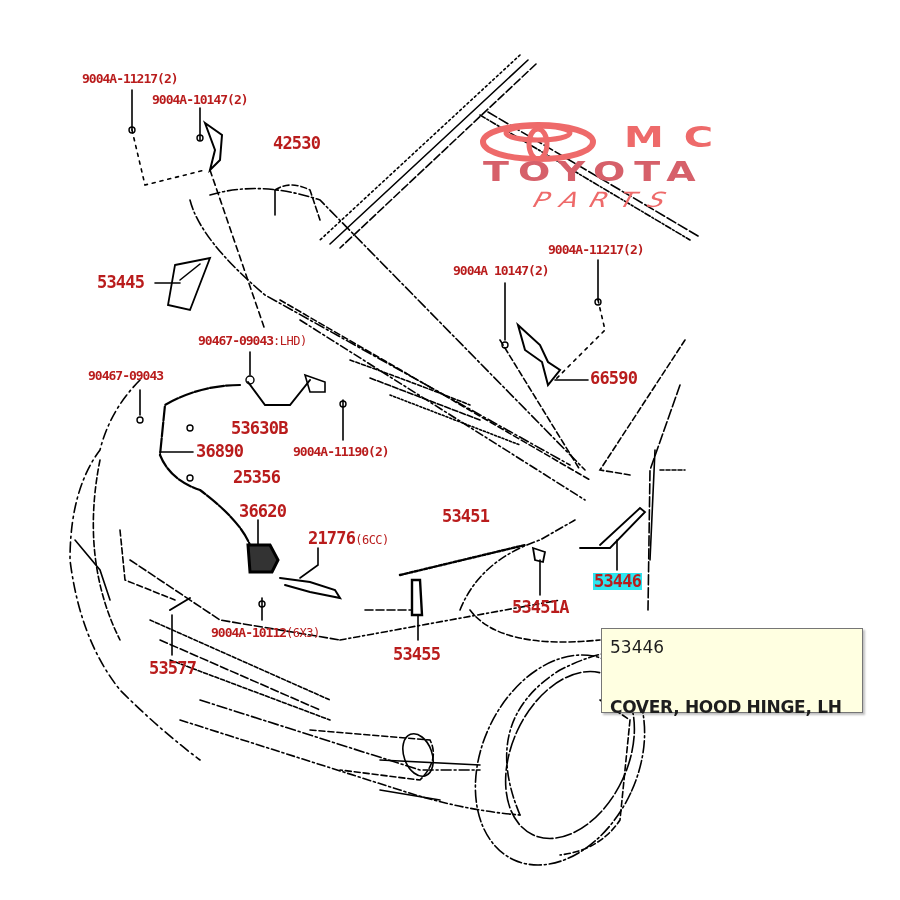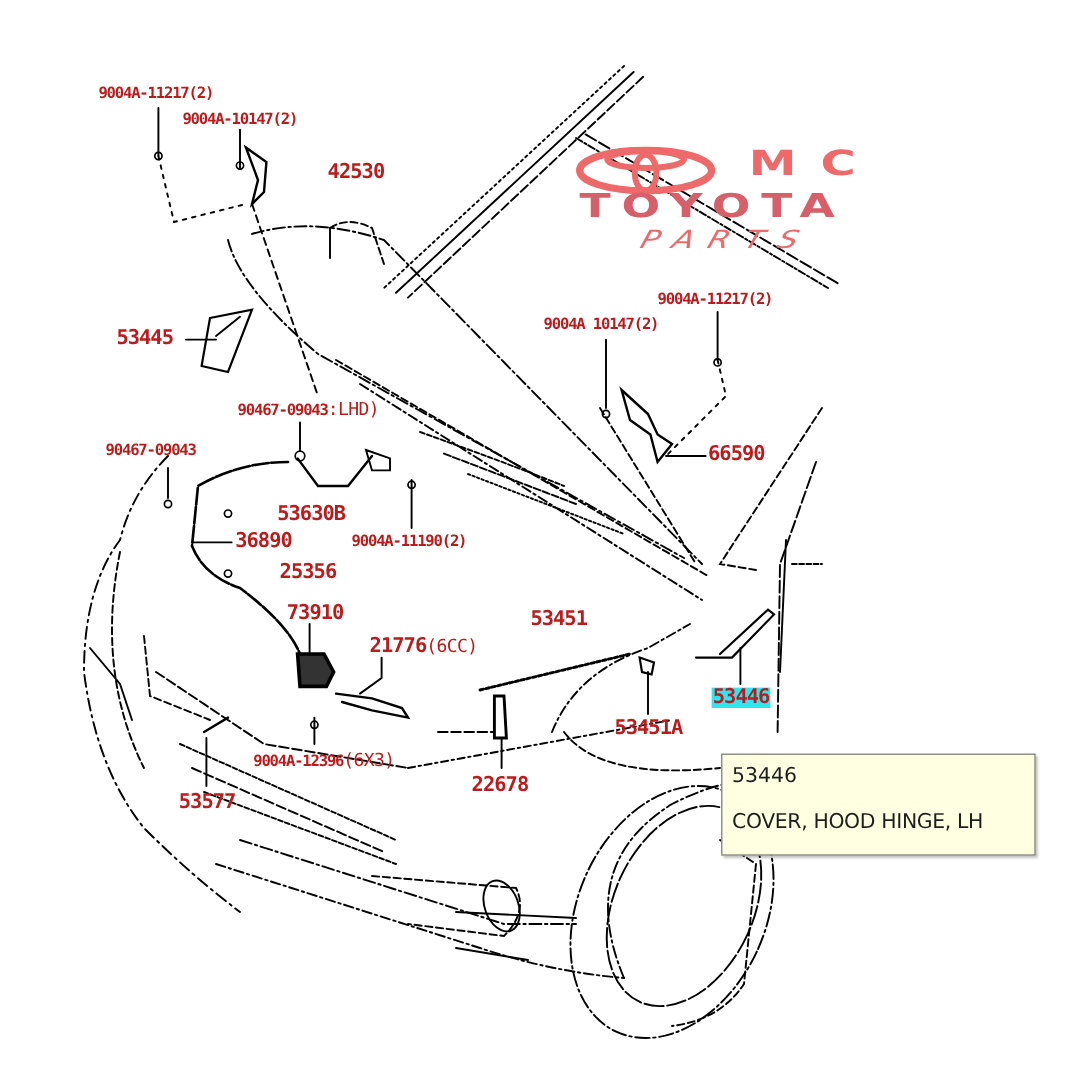--- a/index.html
+++ b/index.html
@@ -16,21 +16,21 @@
     font-family: "DejaVu Sans Mono", "Liberation Mono", monospace;
     font-weight: bold;
     color: #b91c1c;
     white-space: nowrap;
     letter-spacing: -0.5px;
     line-height: 1;
     cursor: pointer;
   }
   .lbl.big { font-size: 17px; letter-spacing: -0.8px; }
   .lbl.small { font-size: 13px; letter-spacing: -1px; }
-  .lbl .note { font-size: 15px; font-weight: normal; letter-spacing: -0.5px; }
+  .lbl .note { font-size: 12px; font-weight: normal; letter-spacing: -0.5px; }
   .lbl.hl { background: #2ee6f0; padding: 0 1px; }
 
   
   #logo { position: absolute; left: 478px; top: 122px; width: 290px; height: 100px; pointer-events: none; }
   #logo .row1 { position: absolute; left: 0; top: 0; height: 40px; width: 290px; }
   #logo .mc {
     position: absolute; left: 146px; top: -2px;
     font-family: "DejaVu Sans", sans-serif; font-weight: bold;
     font-size: 40px; letter-spacing: 20px; color: #ee6a6a; transform: scaleY(0.72); transform-origin: top left;
   }
@@ -47,21 +47,21 @@
 
   
   #tooltip {
     position: absolute; left: 601px; top: 628px; width: 262px; height: 85px;
     background: #ffffe1; border: 1px solid #767676;
     box-shadow: 2px 2px 2px rgba(0,0,0,0.25);
     font-family: "DejaVu Sans", sans-serif; font-size: 17px; color: #1e1e1e;
     box-sizing: border-box;
   }
   #tooltip .code { position: absolute; left: 8px; top: 8px; }
-  #tooltip .desc { position: absolute; left: 8px; top: 46px; white-space: nowrap; letter-spacing: -0.3px; }
+  #tooltip .desc { position: absolute; left: 8px; top: 68px; white-space: nowrap; letter-spacing: -0.3px; font-weight: bold; }
 </style>
 </head>
 <body>
 
 <div id="stage">
 
   <svg class="art" width="900" height="900" viewBox="0 0 900 900" fill="none" stroke="#000" stroke-width="1.6" stroke-linecap="round">
 
     <g>
       <path d="M520 55 L320 240" stroke-dasharray="2 3"></path>
@@ -213,26 +213,26 @@
   <span class="lbl big" style="left:97px;top:274px">53445</span>
   <span class="lbl small" style="left:453px;top:264px">9004A 10147(2)</span>
   <span class="lbl small" style="left:548px;top:243px">9004A-11217(2)</span>
   <span class="lbl big" style="left:590px;top:370px">66590</span>
   <span class="lbl small" style="left:198px;top:334px"><span>90467-09043</span><span class="note">:LHD)</span></span>
   <span class="lbl small" style="left:88px;top:369px">90467-09043</span>
   <span class="lbl big" style="left:231px;top:420px">53630B</span>
   <span class="lbl big" style="left:196px;top:443px">36890</span>
   <span class="lbl small" style="left:293px;top:445px">9004A-11190(2)</span>
   <span class="lbl big" style="left:233px;top:469px">25356</span>
-  <span class="lbl big" style="left:239px;top:503px">73910</span>
+  <span class="lbl big" style="left:239px;top:503px">36620</span>
   <span class="lbl big" style="left:442px;top:508px">53451</span>
   <span class="lbl big" style="left:308px;top:530px"><span>21776</span><span class="note">(6CC)</span></span>
   <span class="lbl big hl" style="left:593px;top:573px">53446</span>
   <span class="lbl big" style="left:512px;top:599px">53451A</span>
-  <span class="lbl small" style="left:211px;top:626px"><span>9004A-12396</span><span class="note">(6X3)</span></span>
-  <span class="lbl big" style="left:393px;top:646px">22678</span>
+  <span class="lbl small" style="left:211px;top:626px"><span>9004A-10112</span><span class="note">(6X3)</span></span>
+  <span class="lbl big" style="left:393px;top:646px">53455</span>
   <span class="lbl big" style="left:149px;top:660px">53577</span>
 
   <div id="tooltip">
     <span class="code">53446</span>
     <span class="desc">COVER, HOOD HINGE, LH</span>
   </div>
 </div>
 
 </body></html>

